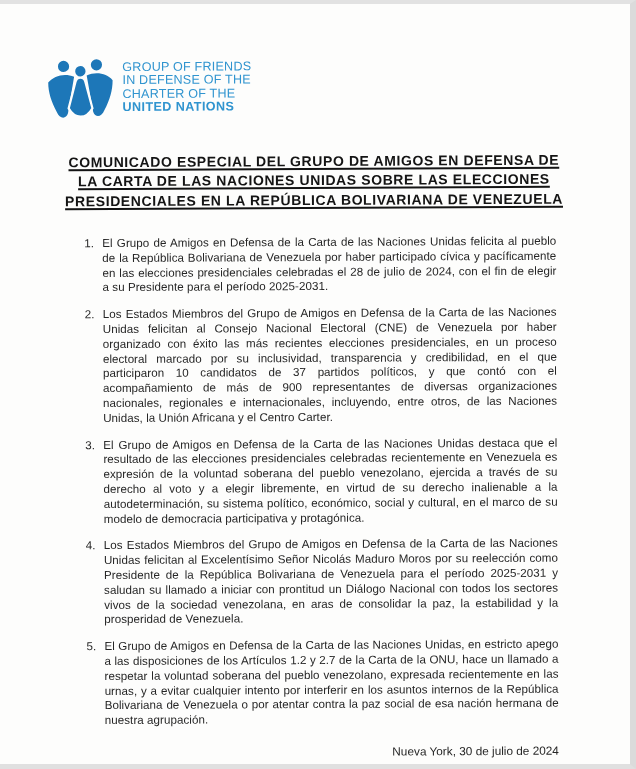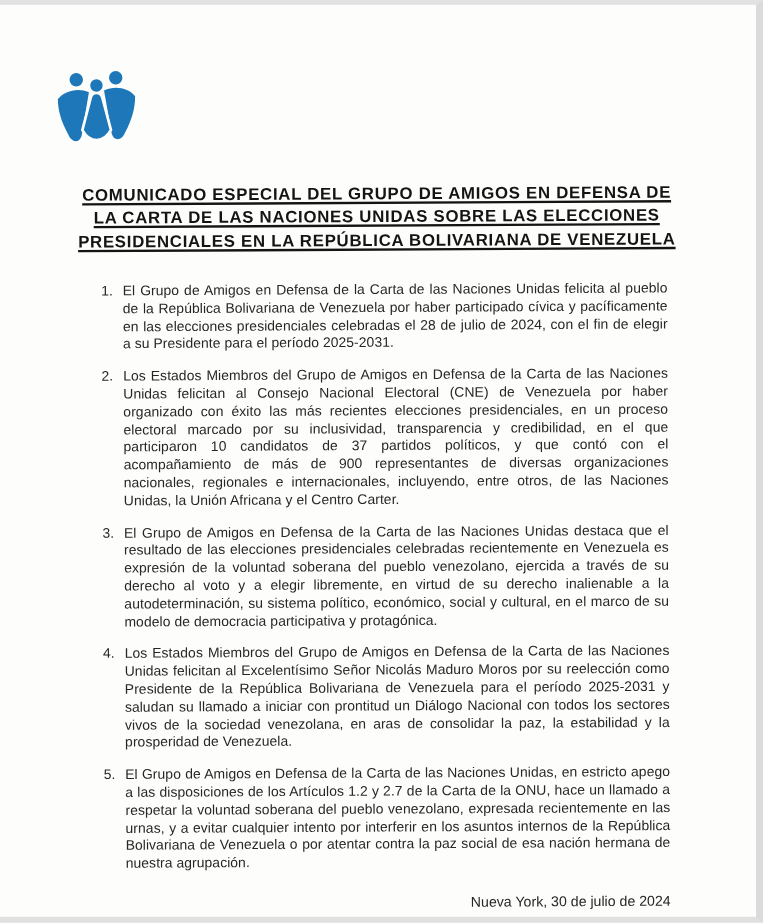--- a/index.html
+++ b/index.html
@@ -118,20 +118,26 @@
 
           <path d="M96,33 C88,23 72,20 59,26 L68,78 C71,87 80,86 84,76 C92,61 96,47 96,33 Z"></path>
 
           <path d="M50,29 C53,29 56,31 57,35 L67,73 C58,89 42,89 33,73 L43,35 C44,31 47,29 50,29 Z" stroke="#fdfdfc" stroke-width="3.2"></path>
 
           <circle cx="26" cy="13" r="8"></circle>
           <circle cx="50" cy="20" r="7.4"></circle>
           <circle cx="73" cy="11" r="8"></circle>
         </g>
       </svg>
+      <div class="logo-text">
+        <div>GROUP OF FRIENDS</div>
+        <div>IN DEFENSE OF THE</div>
+        <div>CHARTER OF THE</div>
+        <div class="bold-line">UNITED NATIONS</div>
+      </div>
     </div>
 
     <div class="doc-title">
       <div><span class="t-line">COMUNICADO ESPECIAL DEL GRUPO DE AMIGOS EN DEFENSA DE</span></div>
       <div><span class="t-line">LA CARTA DE LAS NACIONES UNIDAS SOBRE LAS ELECCIONES</span></div>
       <div><span class="t-line">PRESIDENCIALES EN LA REPÚBLICA BOLIVARIANA DE VENEZUELA</span></div>
     </div>
 
     <div class="doc-body">
 

